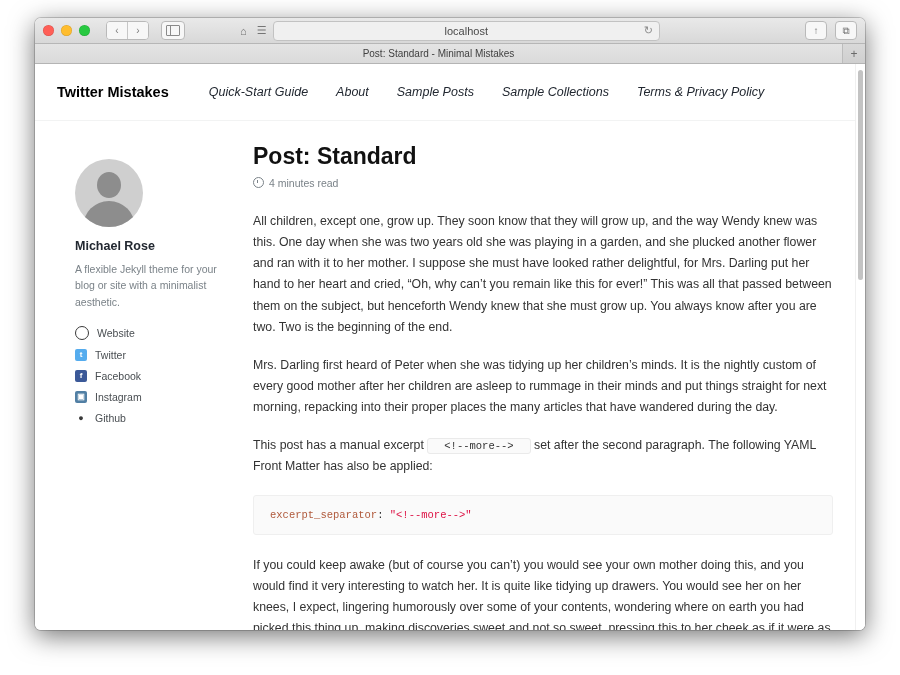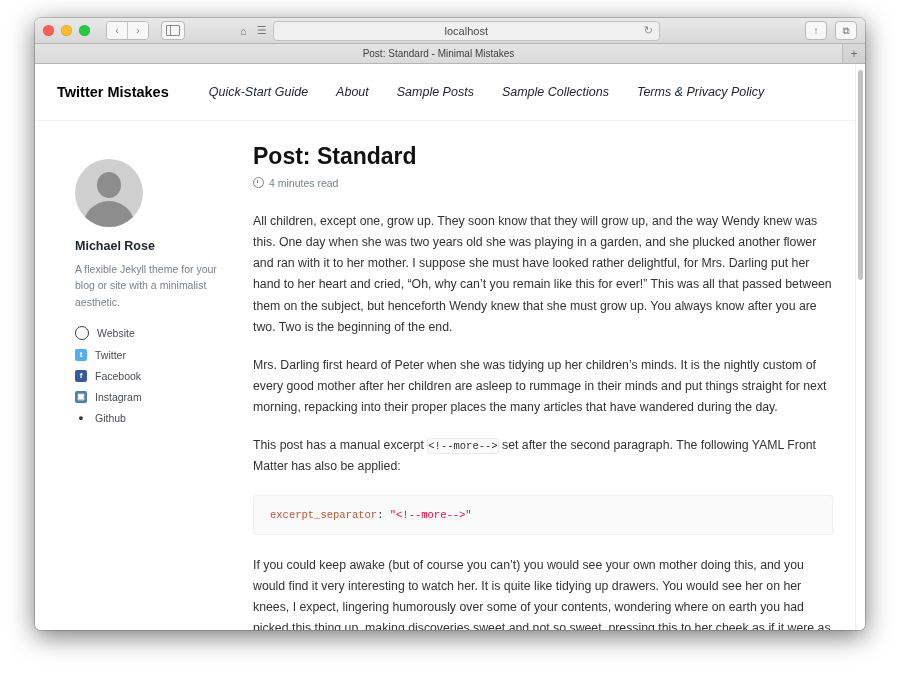--- a/index.html
+++ b/index.html
@@ -359,21 +359,21 @@
     line-height: 1.72;
     color: #333333;
     margin: 0 0 17px 0;
   }
   code.inline {
     font-family: "Liberation Mono", monospace;
     font-size: 10.5px;
     background: #fafafa;
     border: 1px solid #eaeaea;
     border-radius: 3px;
-    padding: 1px 0;
+    padding: 1px 16px;
     color: #333;
   }
   .codeblock {
     background: #fafafa;
     border: 1px solid #efefef;
     border-radius: 3px;
     padding: 13px 16px;
     margin: 0 0 20px 0;
     font-family: "Liberation Mono", monospace;
     font-size: 10.5px;

